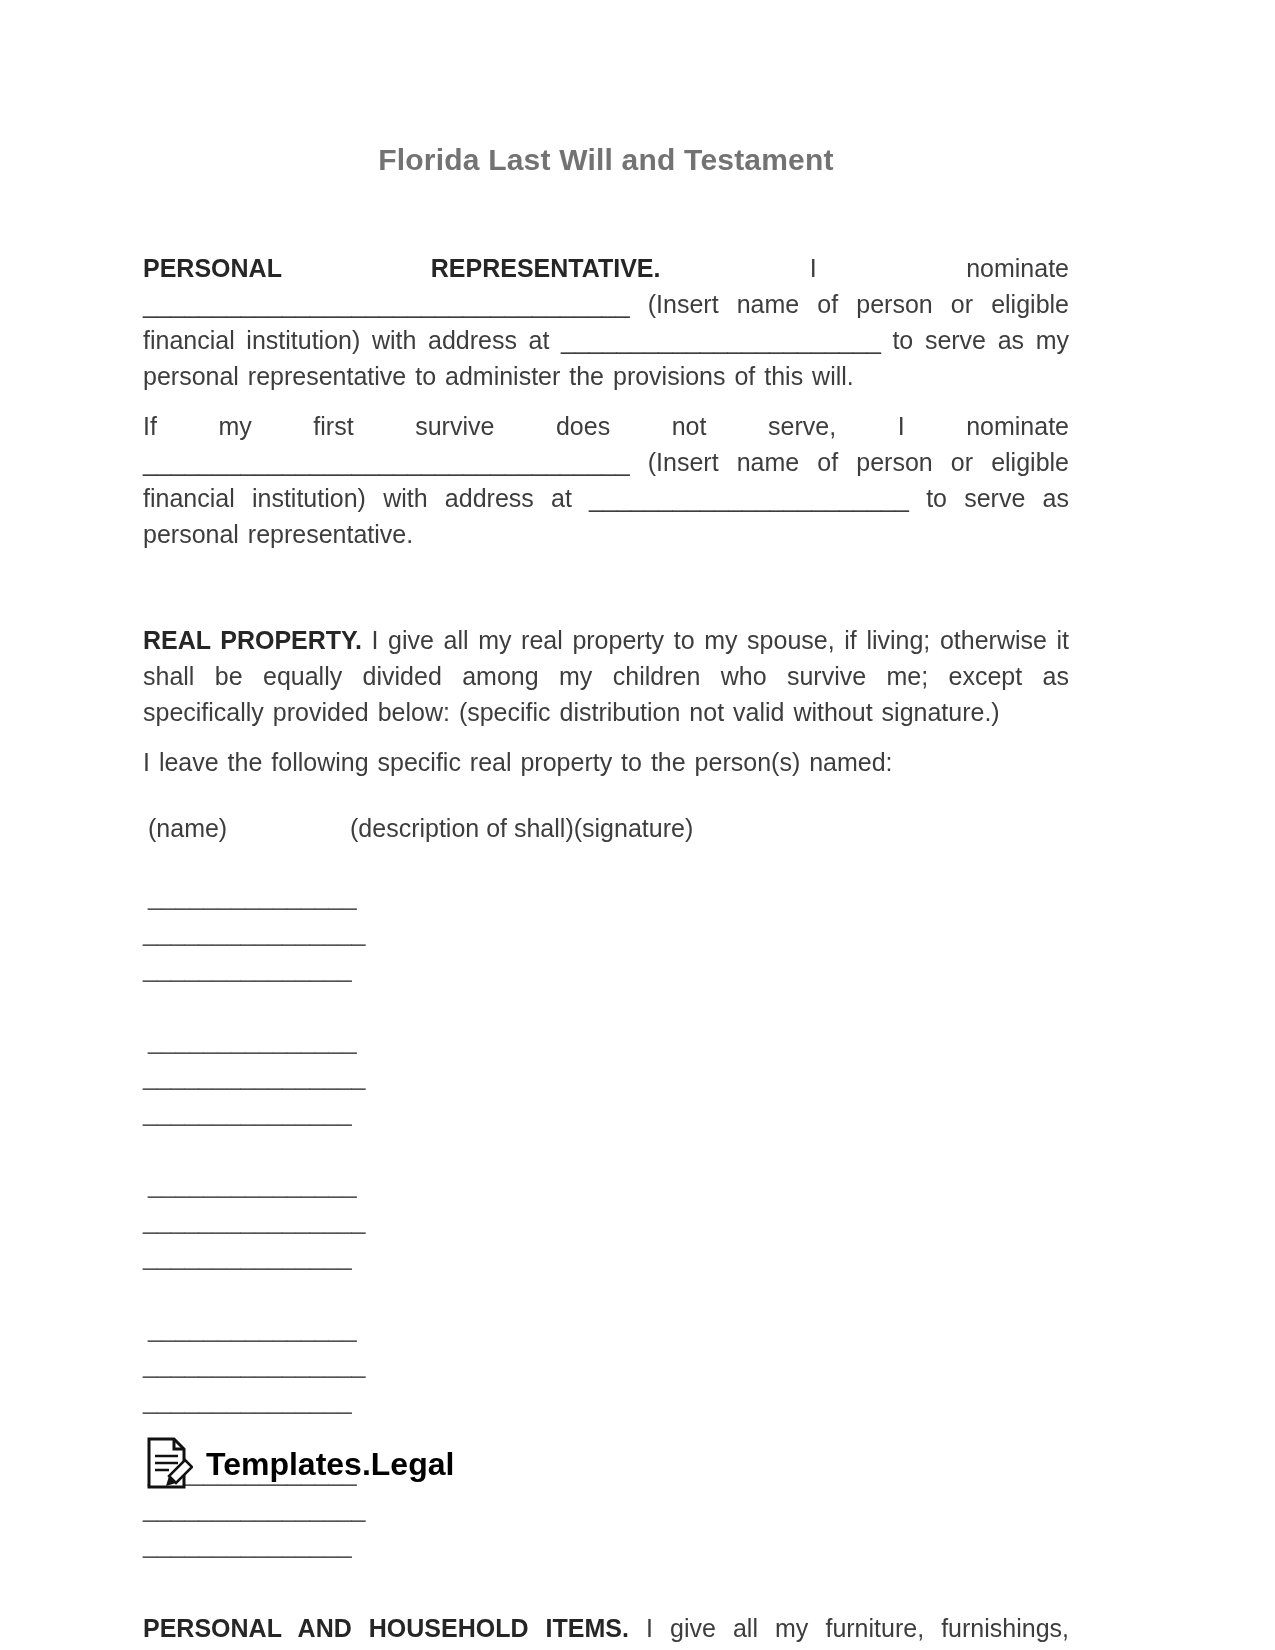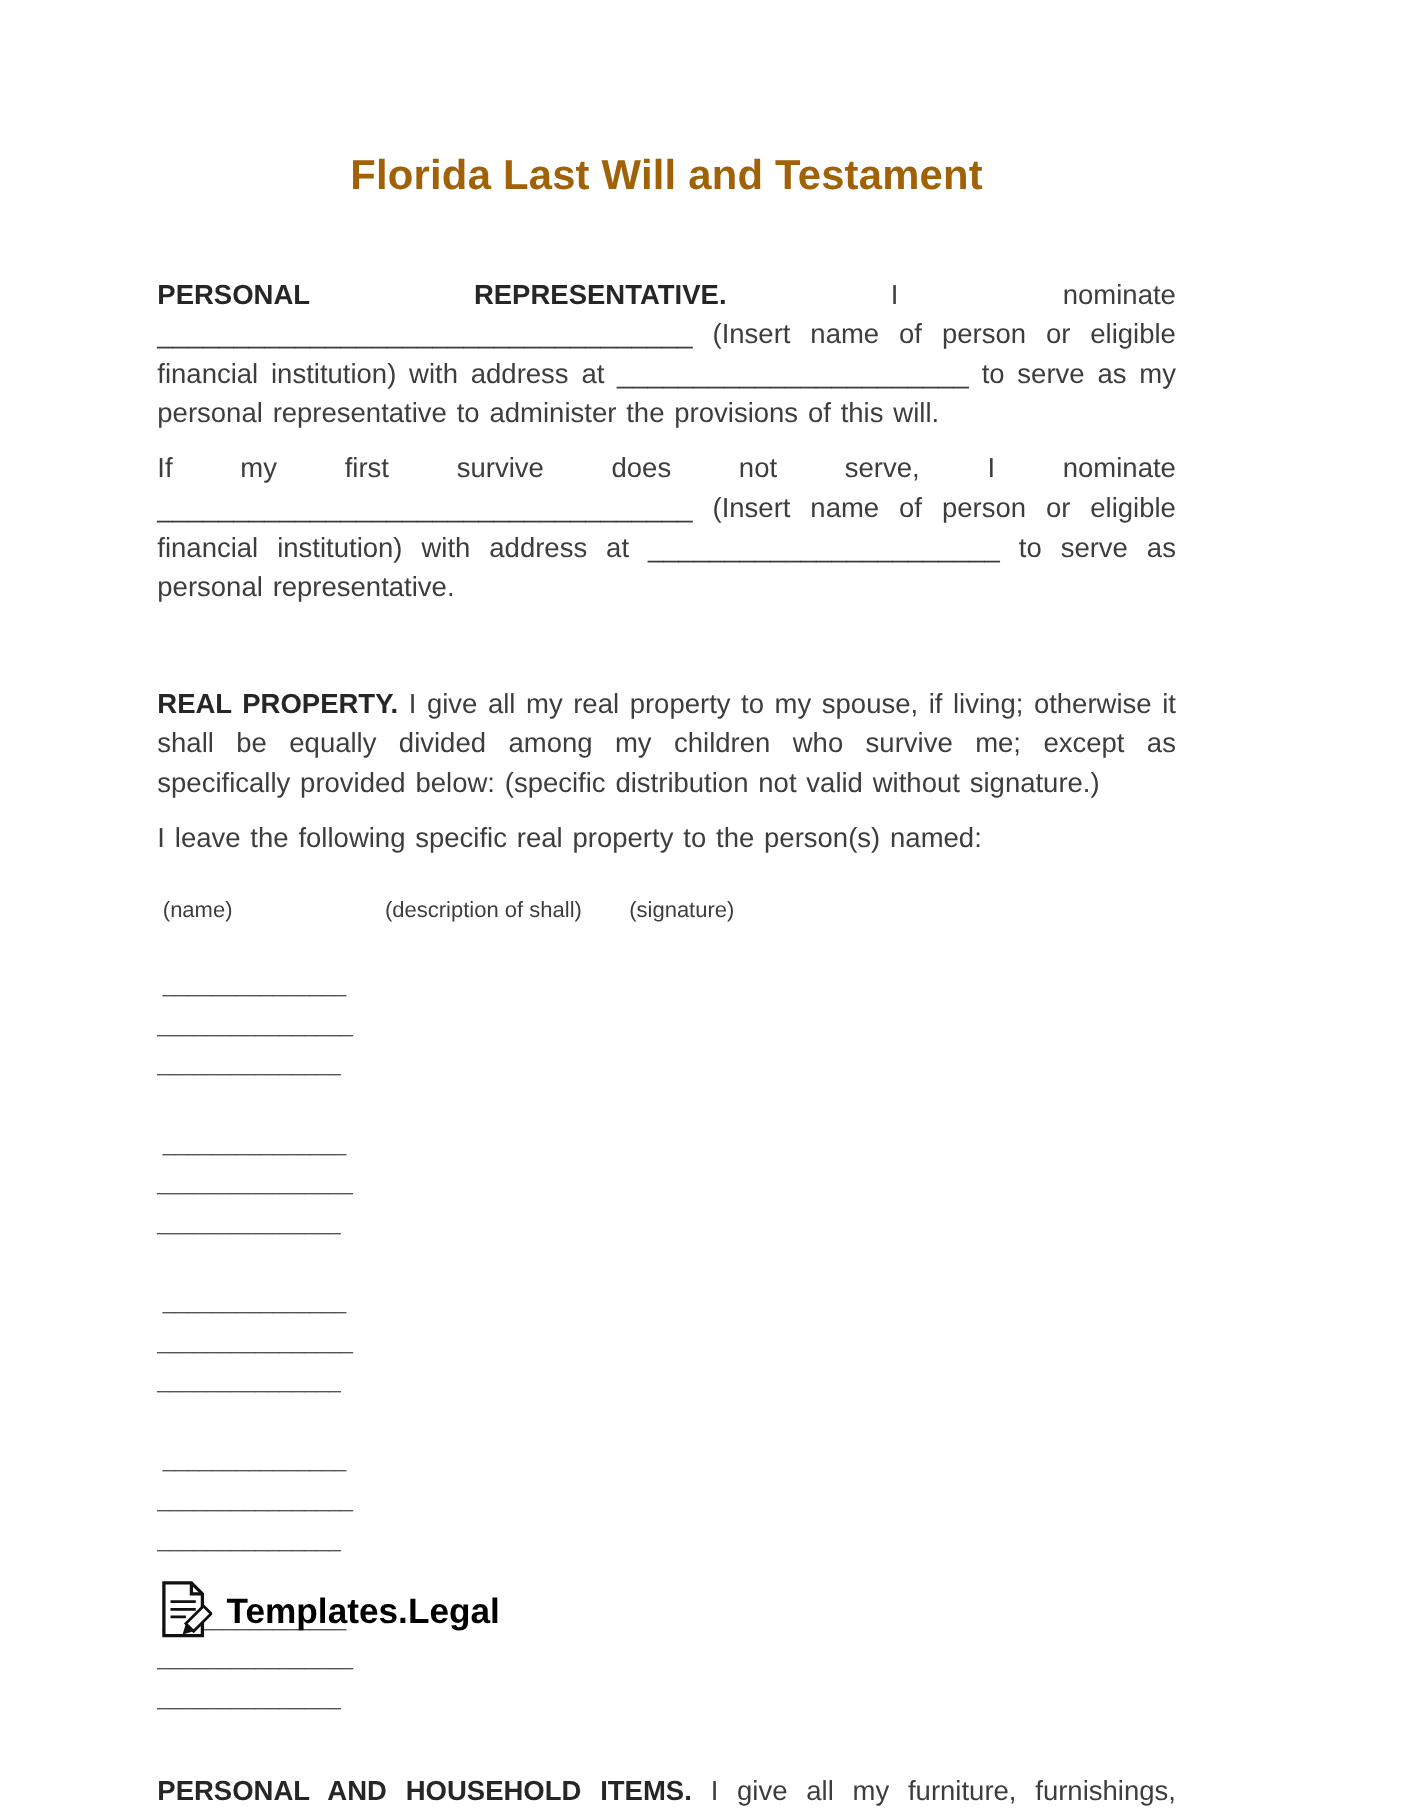--- a/index.html
+++ b/index.html
@@ -13,25 +13,25 @@
     margin: 0 auto;
     background: #ffffff;
     overflow: hidden;
   }
 
   .content {
     padding: 140px 206px 0 143px;
   }
 
   .title {
-    font-size: 38px;
+    font-size: 30px;
     font-weight: bold;
     line-height: 40px;
     text-align: center;
-    color: #a16207;
+    color: #737373;
     margin: 0 0 64px 0;
     letter-spacing: 0.2px;
   }
 
   .para {
     font-size: 25px;
     line-height: 36px;
     color: #3d3d3d;
     text-align: justify;
     margin: 0 0 14px 0;
@@ -41,21 +41,21 @@
   .bold-lead {
     font-weight: bold;
     color: #262626;
   }
 
   .section { margin-top: 70px; }
   .section-tight { margin-top: 12px; }
 
   .rp-table {
     margin-top: 30px;
-    font-size: 20px;
+    font-size: 25px;
     line-height: 36px;
     color: #3d3d3d;
   }
 
   .rp-header { display: flex; margin-bottom: 32px; }
   .rp-header .h1 { width: 207px; padding-left: 5px; }
   .rp-header .h2 { min-width: 222px; }
   .rp-header .h3 { }
 
   .rp-row { display: flex; margin-bottom: 36px; color: #555; flex-direction: column; }

